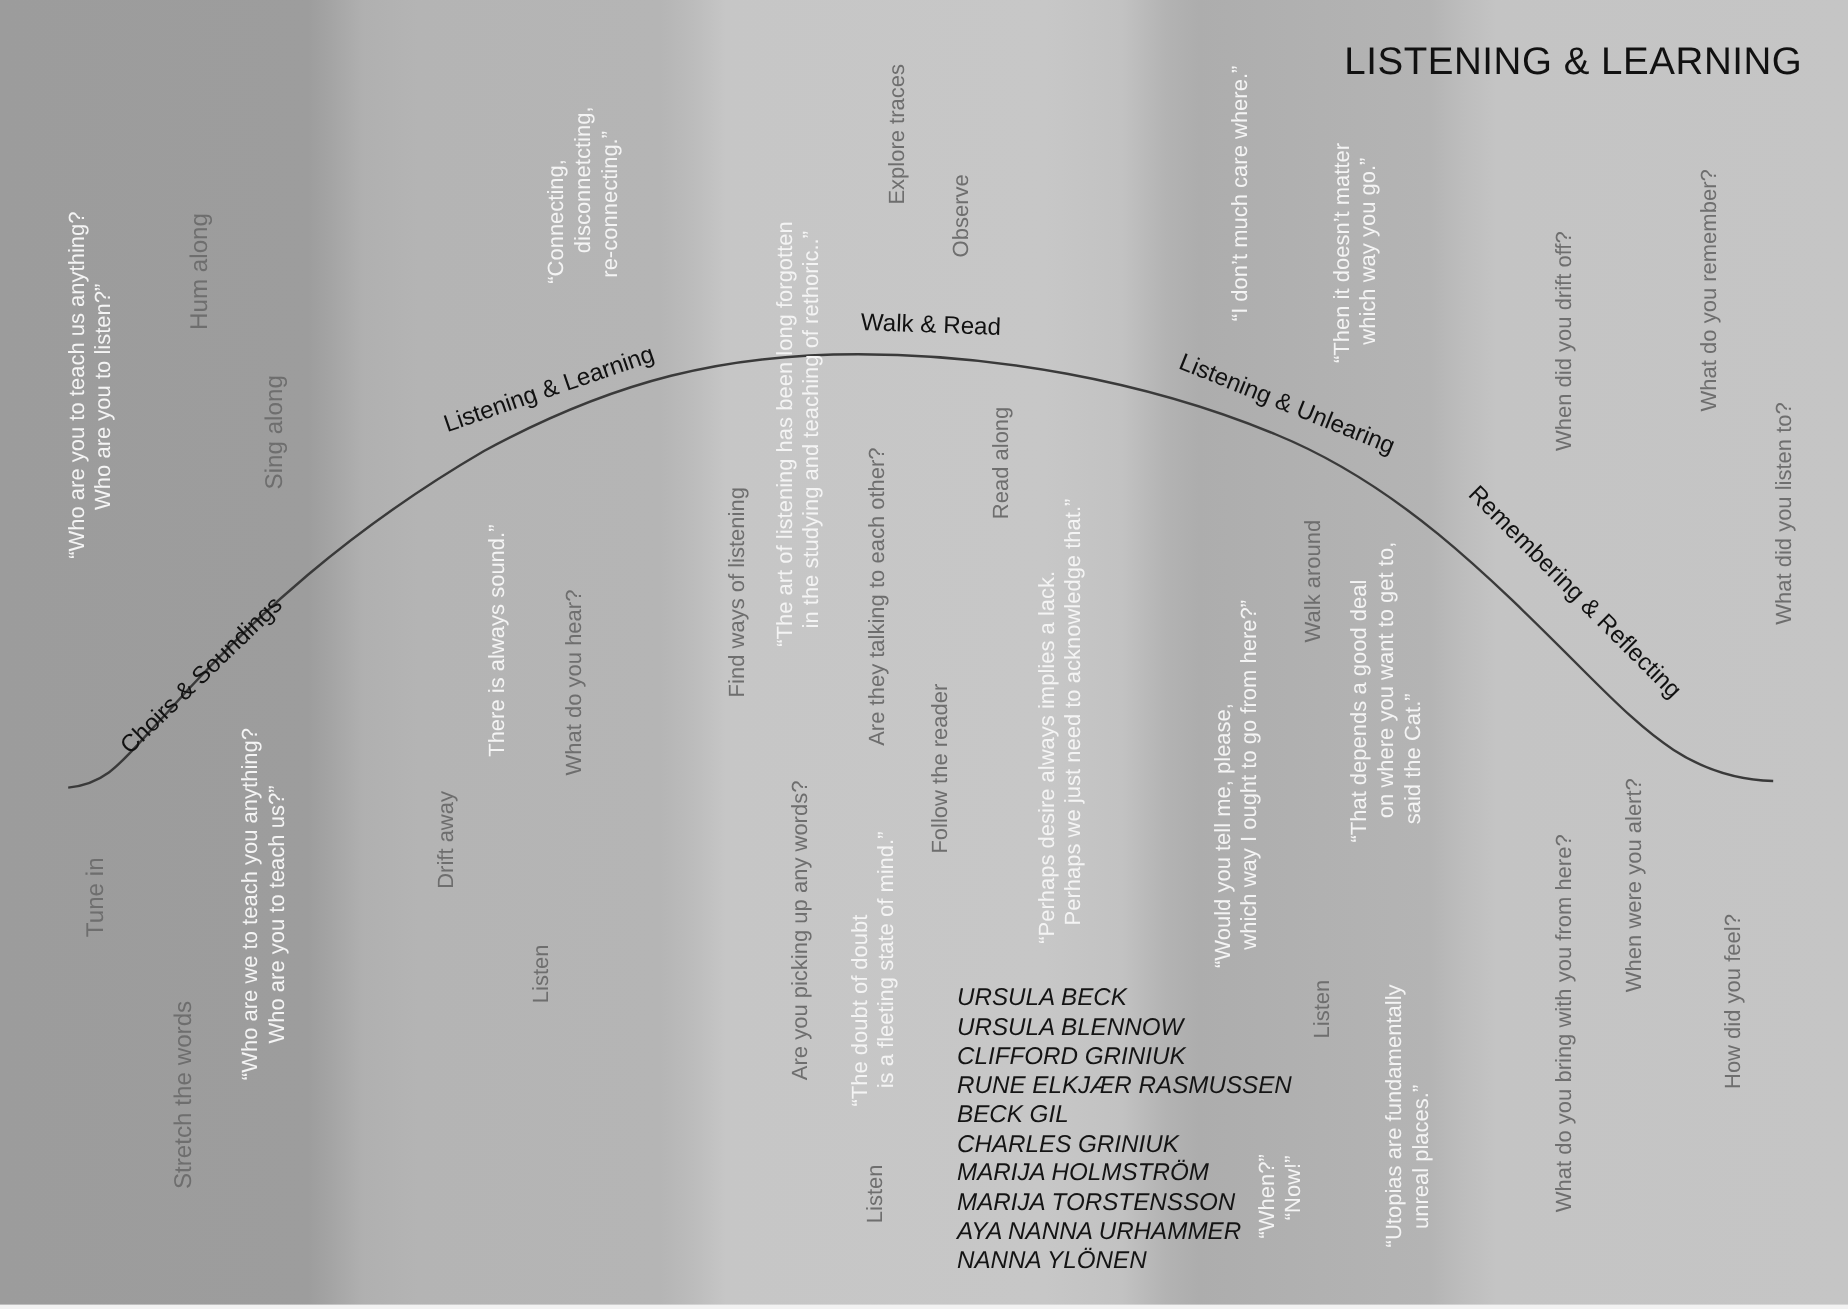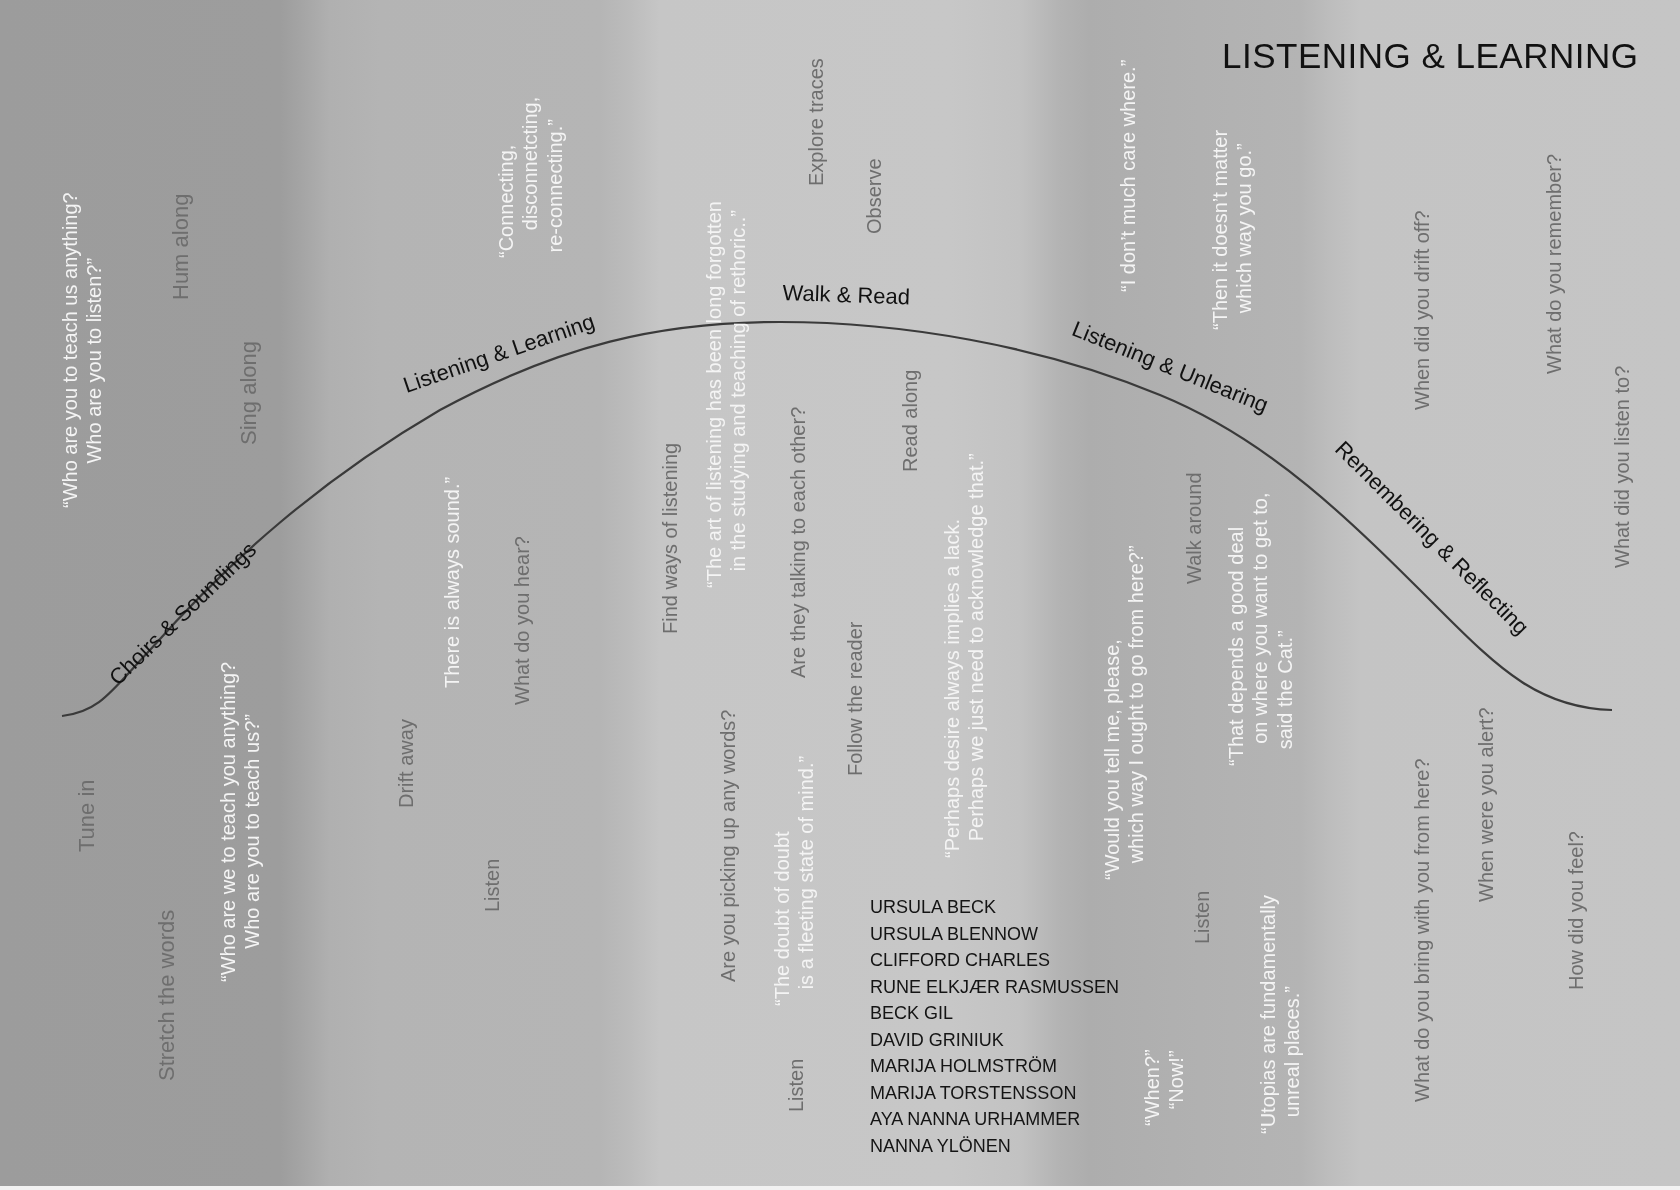--- a/index.html
+++ b/index.html
@@ -22,21 +22,21 @@
       position: absolute; white-space: pre; line-height: 1.22;
       transform-origin: 0 0;
     }
     .v { transform: rotate(-90deg); }
     .grey { color: #6e6e6e; }
     .white { color: #f4f4f4; }
     .f20 { font-size: 20px; }
     .f22 { font-size: 22px; }
     .phase { font-size: 22px; color: #111; }
     .title { position: absolute; left: 1222px; top: 36px; font-size: 35px; color: #111; letter-spacing: 0.5px; }
-    .names { position: absolute; left: 870px; top: 894px; font-size: 18px; line-height: 26.5px; color: #141414; }
+    .names { position: absolute; left: 870px; top: 894px; font-size: 22px; line-height: 26.5px; color: #141414; font-style: italic; }
     .names div { white-space: nowrap; }
     svg.curve { position: absolute; left: 0; top: 0; }
   </style>
 </head>
 <body>
 
 <div id="canvas">
 
   <svg class="curve" width="1680" height="1186">
     <path d="M 62 716 C 100 712, 112 690, 150 650 C 230 560, 320 480, 440 410 C 560 345, 660 322, 780 322 C 900 322, 1040 345, 1160 395 C 1270 440, 1350 520, 1440 610 C 1500 670, 1540 708, 1612 710" fill="none" stroke="#3a3a3a" stroke-width="2.2"></path>
@@ -78,24 +78,24 @@
   <div class="t v white f20" style="left:940px; top:858px;">“Perhaps desire always implies a lack.
    Perhaps we just need to acknowledge that.”</div>
   <div class="t v grey f20" style="left:716px; top:982px;">Are you picking up any words?</div>
   <div class="t v white f20" style="left:770px; top:1006px;">“The doubt of doubt
    is a fleeting state of mind.”</div>
   <div class="t v grey f20" style="left:784px; top:1112px;">Listen</div>
 
   <div class="names">
     <div>URSULA BECK</div>
     <div>URSULA BLENNOW</div>
-    <div>CLIFFORD CHARLES</div>
+    <div>CLIFFORD GRINIUK</div>
     <div>RUNE ELKJÆR RASMUSSEN</div>
     <div>BECK GIL</div>
-    <div>DAVID GRINIUK</div>
+    <div>CHARLES GRINIUK</div>
     <div>MARIJA HOLMSTRÖM</div>
     <div>MARIJA TORSTENSSON</div>
     <div>AYA NANNA URHAMMER</div>
     <div>NANNA YLÖNEN</div>
   </div>
 
   <div class="t v white f20" style="left:1116px; top:292px;">“I don’t much care where.”</div>
   <div class="t v white f20" style="left:1208px; top:330px;">“Then it doesn’t matter
    which way you go.”</div>
   <div class="t v grey f20" style="left:1182px; top:584px;">Walk around</div>

